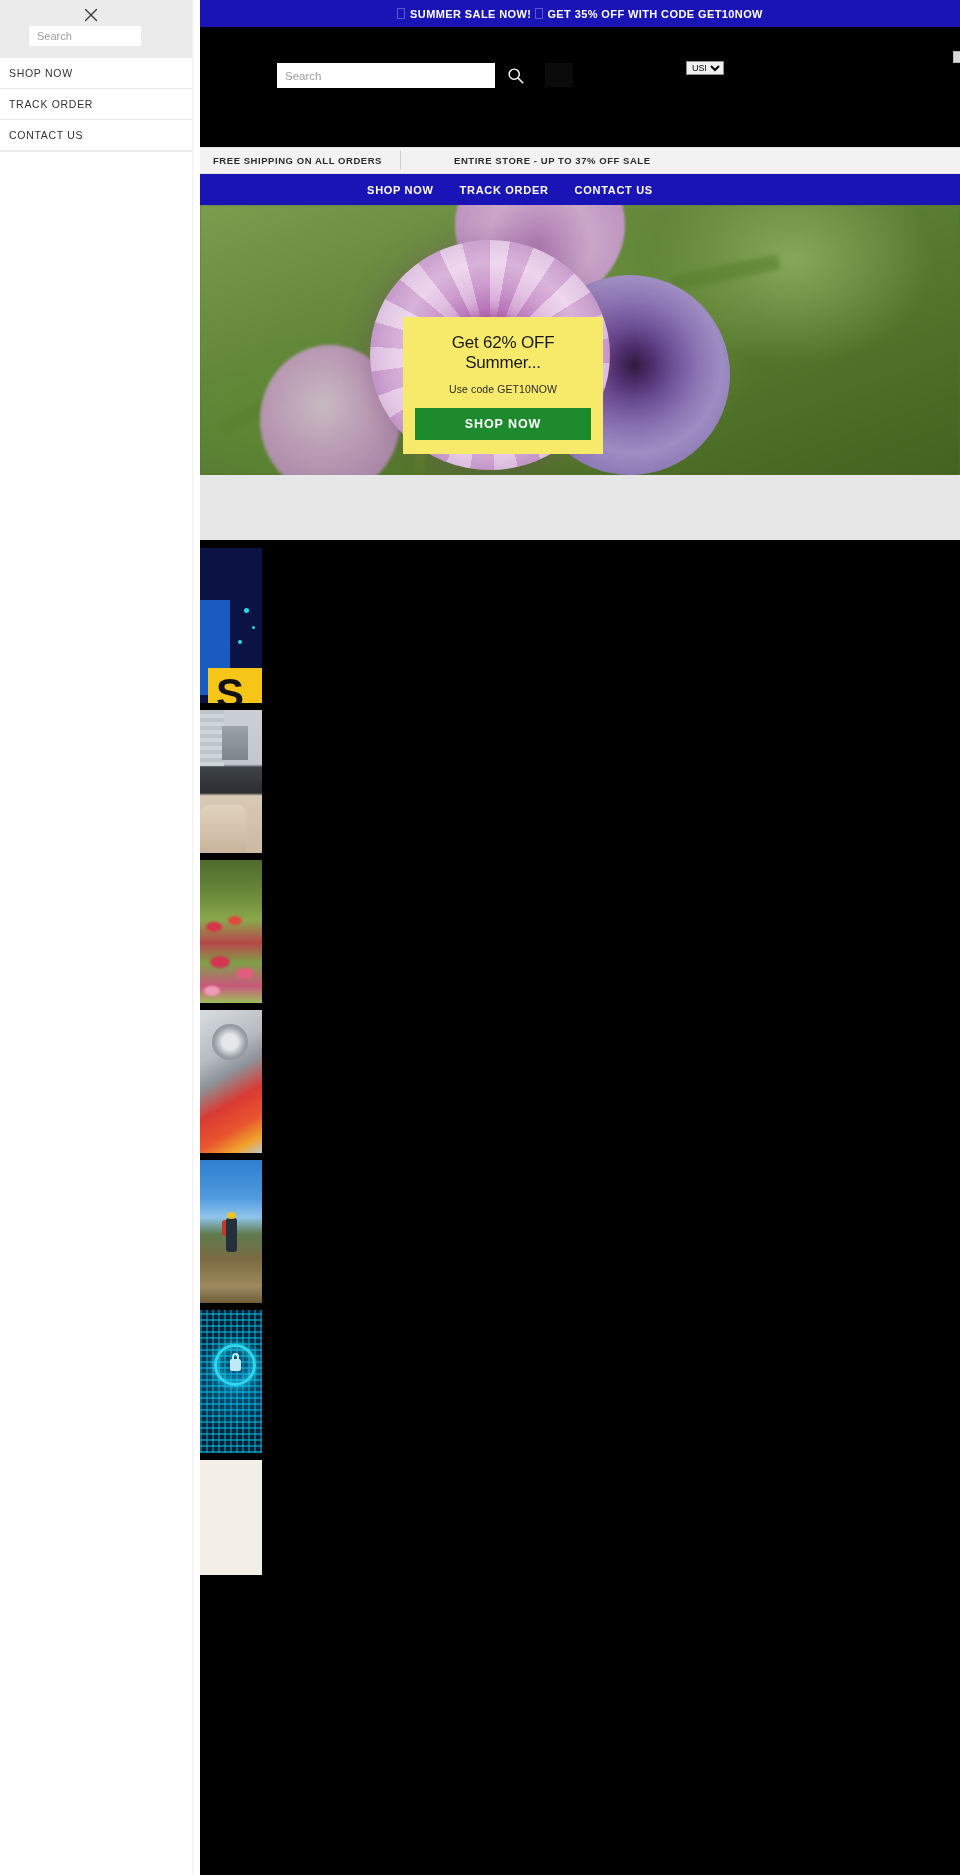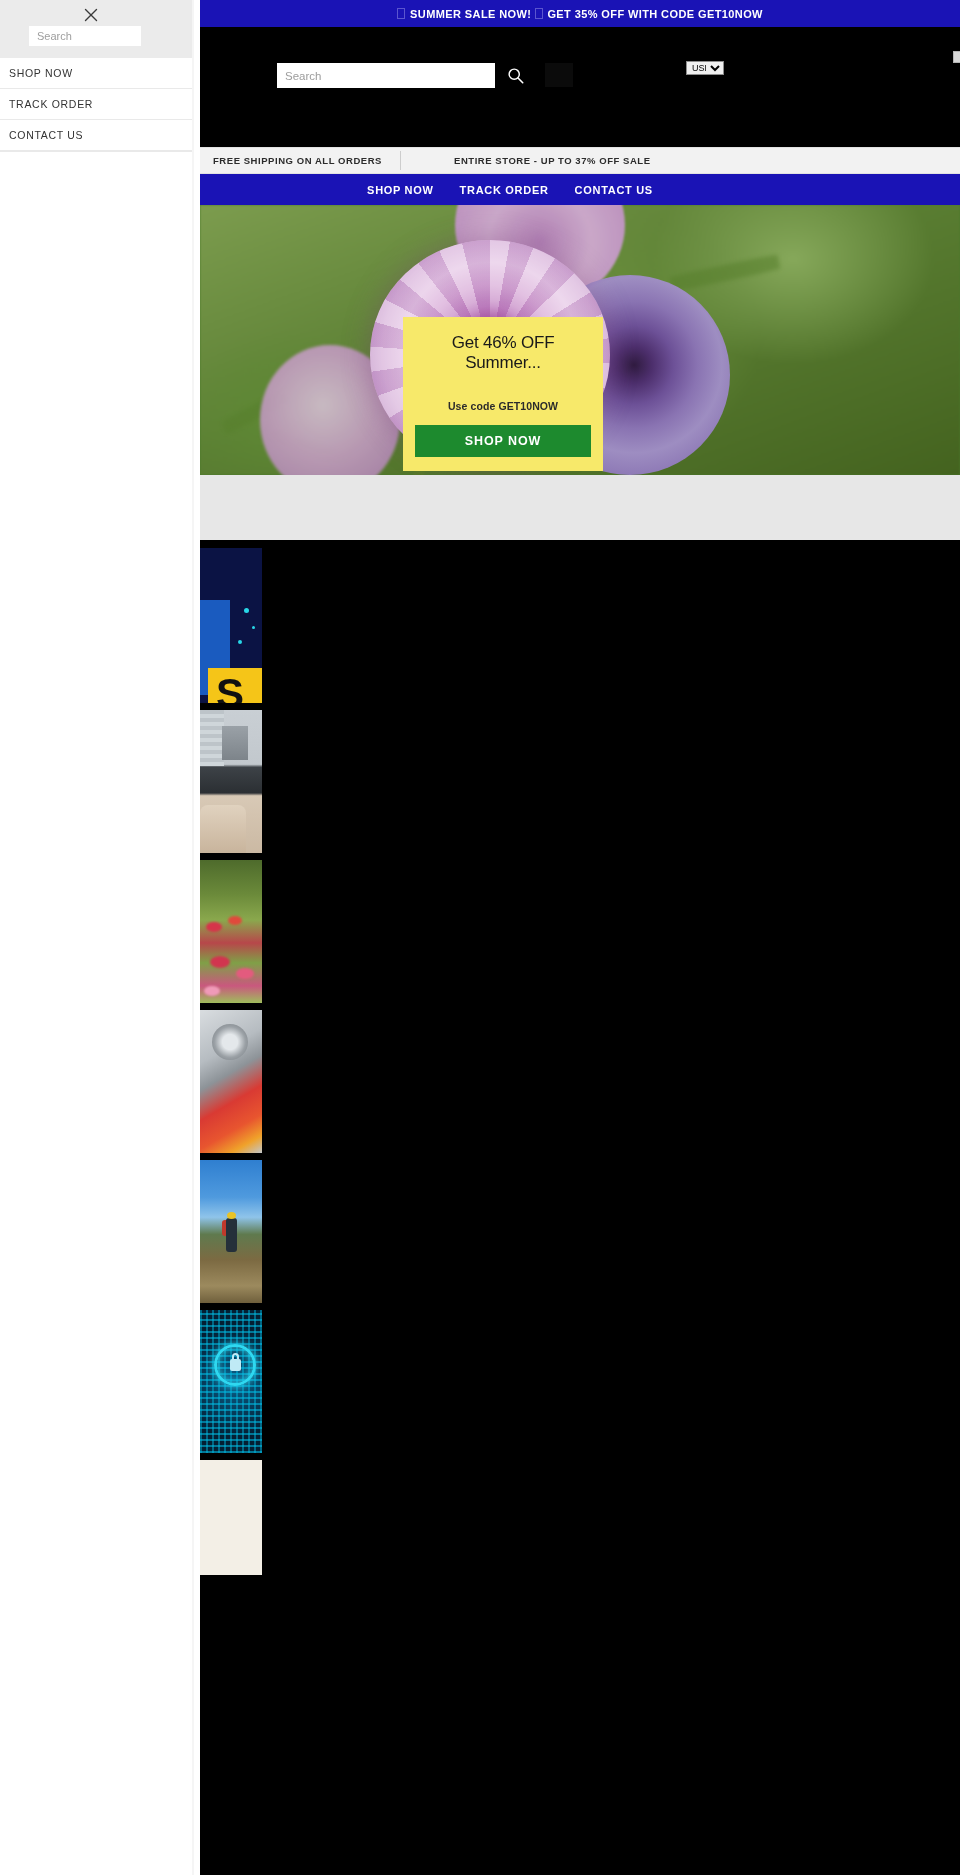--- a/index.html
+++ b/index.html
@@ -176,21 +176,21 @@
   .promo-card {
     position:absolute; left:203px; top:112px;
     width:200px; padding:16px 12px 14px;
     background:#f7e96a; text-align:center;
   }
   .promo-title {
     font-size:17px; font-weight:400; color:#1a1a1a; letter-spacing:-.2px;
     line-height:1.15;
   }
   .promo-sub {
-    margin-top:28px; font-size:10.5px; color:#2b2b2b; letter-spacing:.1px;font-weight:bold;
+    margin-top:11px; font-size:10.5px; color:#2b2b2b; letter-spacing:.1px;
   }
   .promo-btn {
     margin-top:13px; display:block; width:176px; height:32px;
     margin-left:auto; margin-right:auto;
     background:#1d8a2e; color:#ffffff; border:none; cursor:pointer;
     font-size:12.5px; font-weight:700; letter-spacing:.9px;
     font-family:"Liberation Sans", sans-serif;
   }
 
   
@@ -350,21 +350,21 @@
         <div class="blade" style="left:470px;top:60px;width:110px;height:16px;transform:rotate(-12deg);"></div>
         <div class="stem"></div>
         <div class="dahlia d4"></div>
         <div class="dahlia d3"></div>
         <div class="dahlia d2"></div>
         <div class="dahlia d1"></div>
         <div class="d1-petals"></div>
       </div>
 
       <div class="promo-card">
-        <div class="promo-title">Get 46% OFF Summer...</div>
+        <div class="promo-title">Get 62% OFF Summer...</div>
         <div class="promo-sub">Use code GET10NOW</div>
         <button class="promo-btn">SHOP NOW</button>
       </div>
     </div>
 
     <div class="coll-band">
       <div class="coll-heading">ONS BELOW</div>
     </div>
 
     <div class="prod-area">

